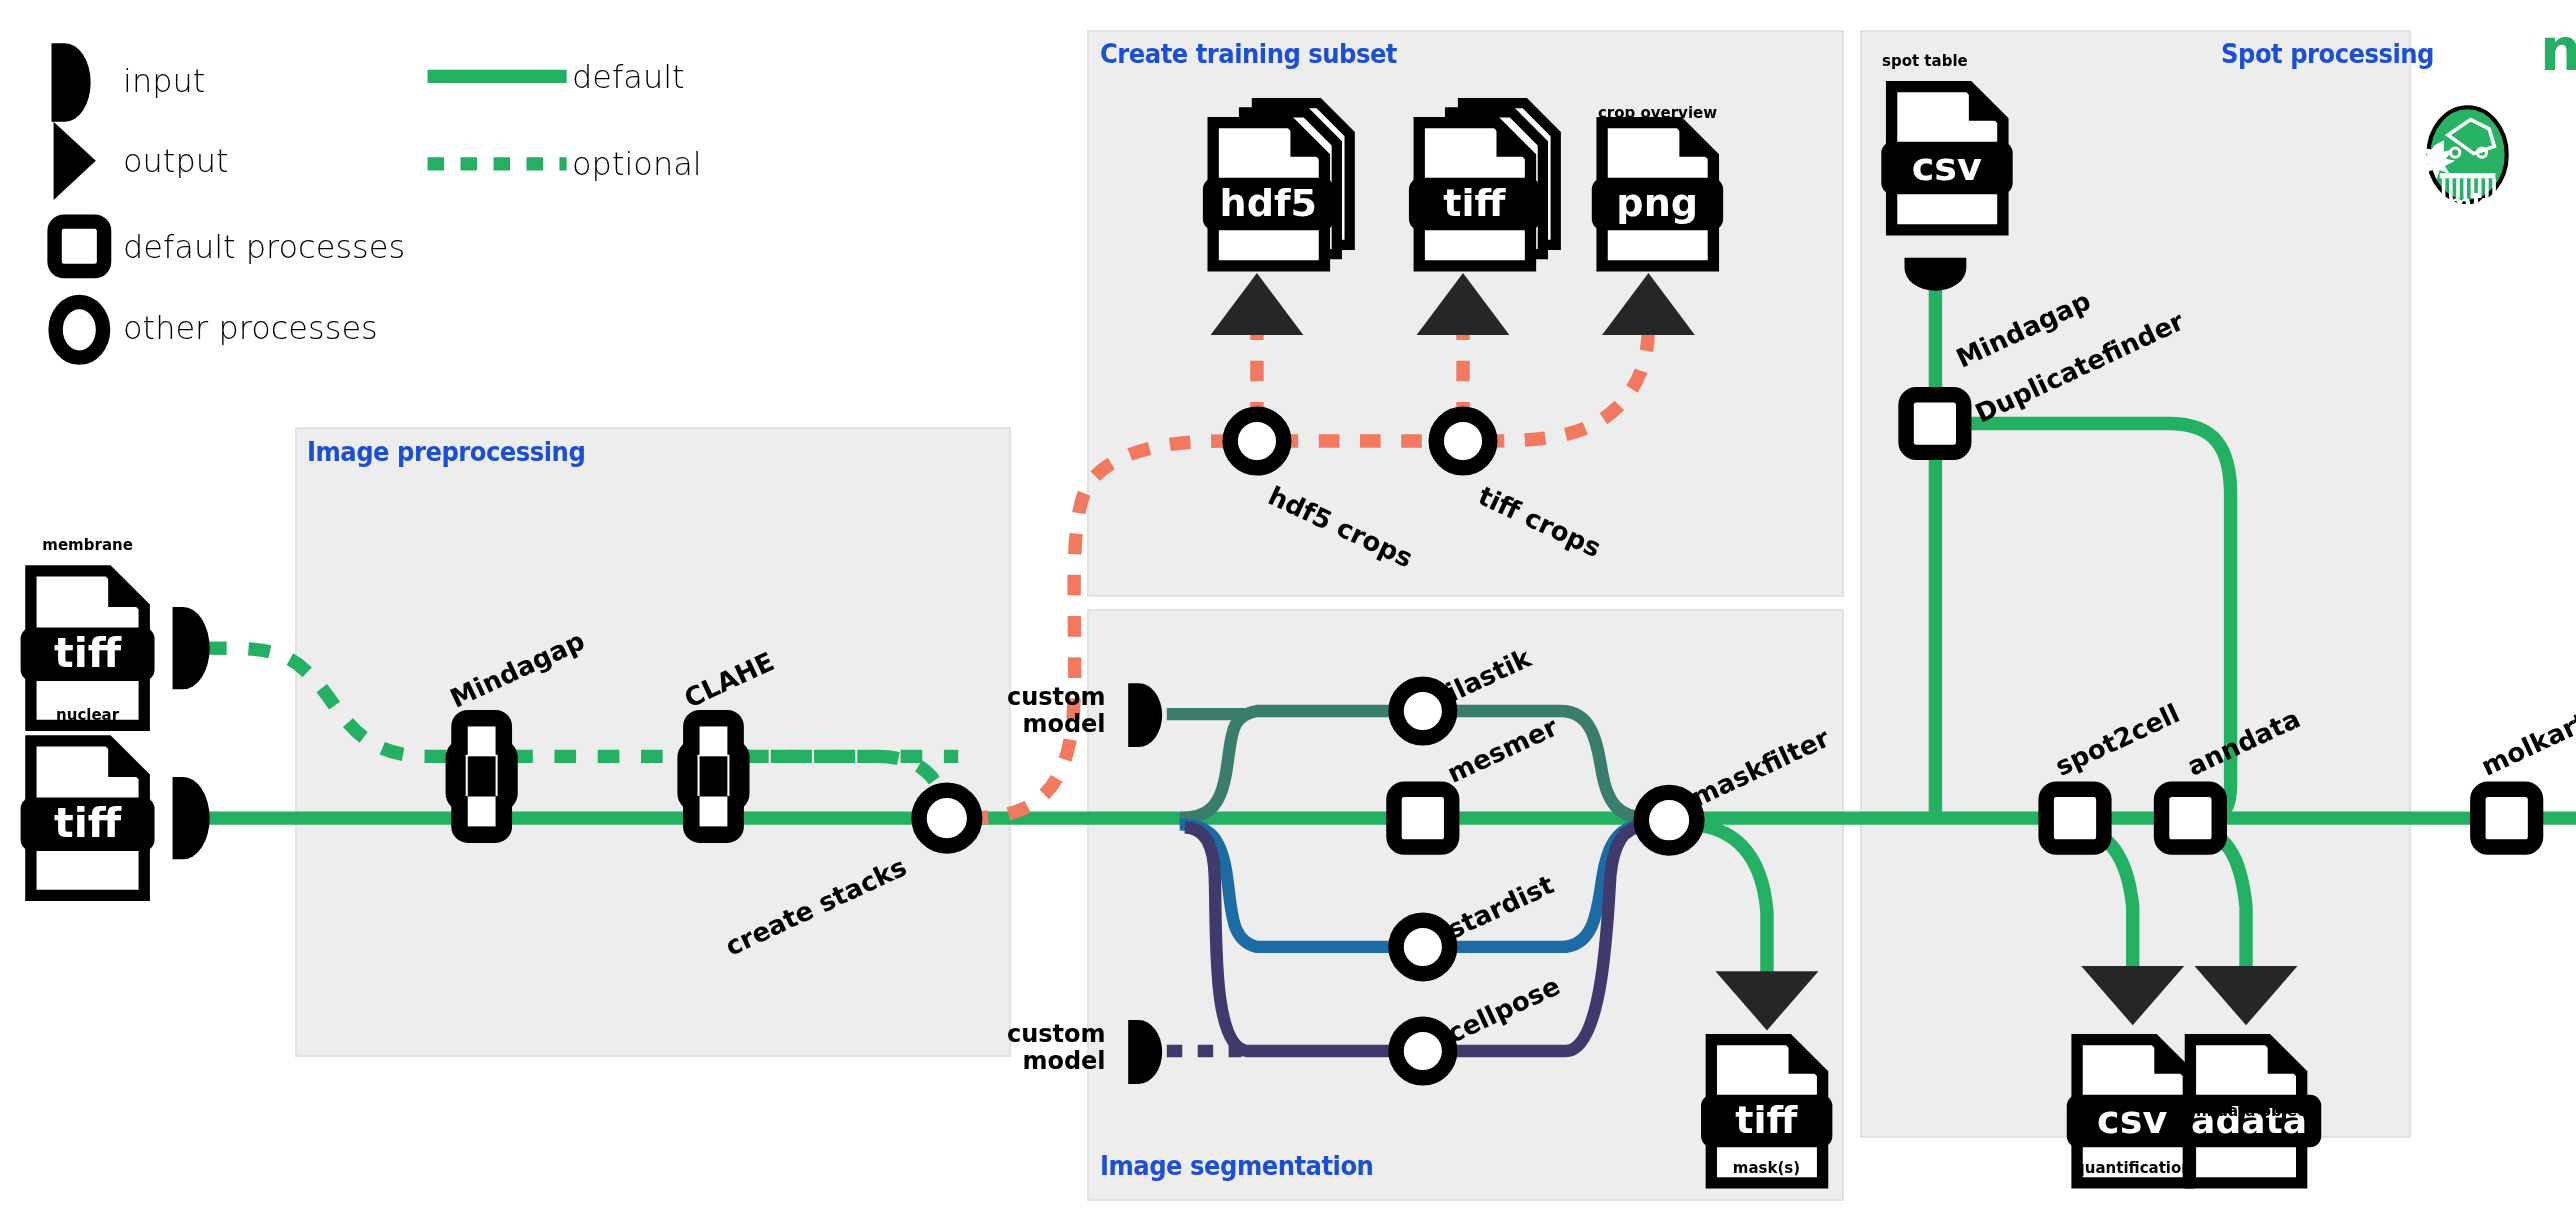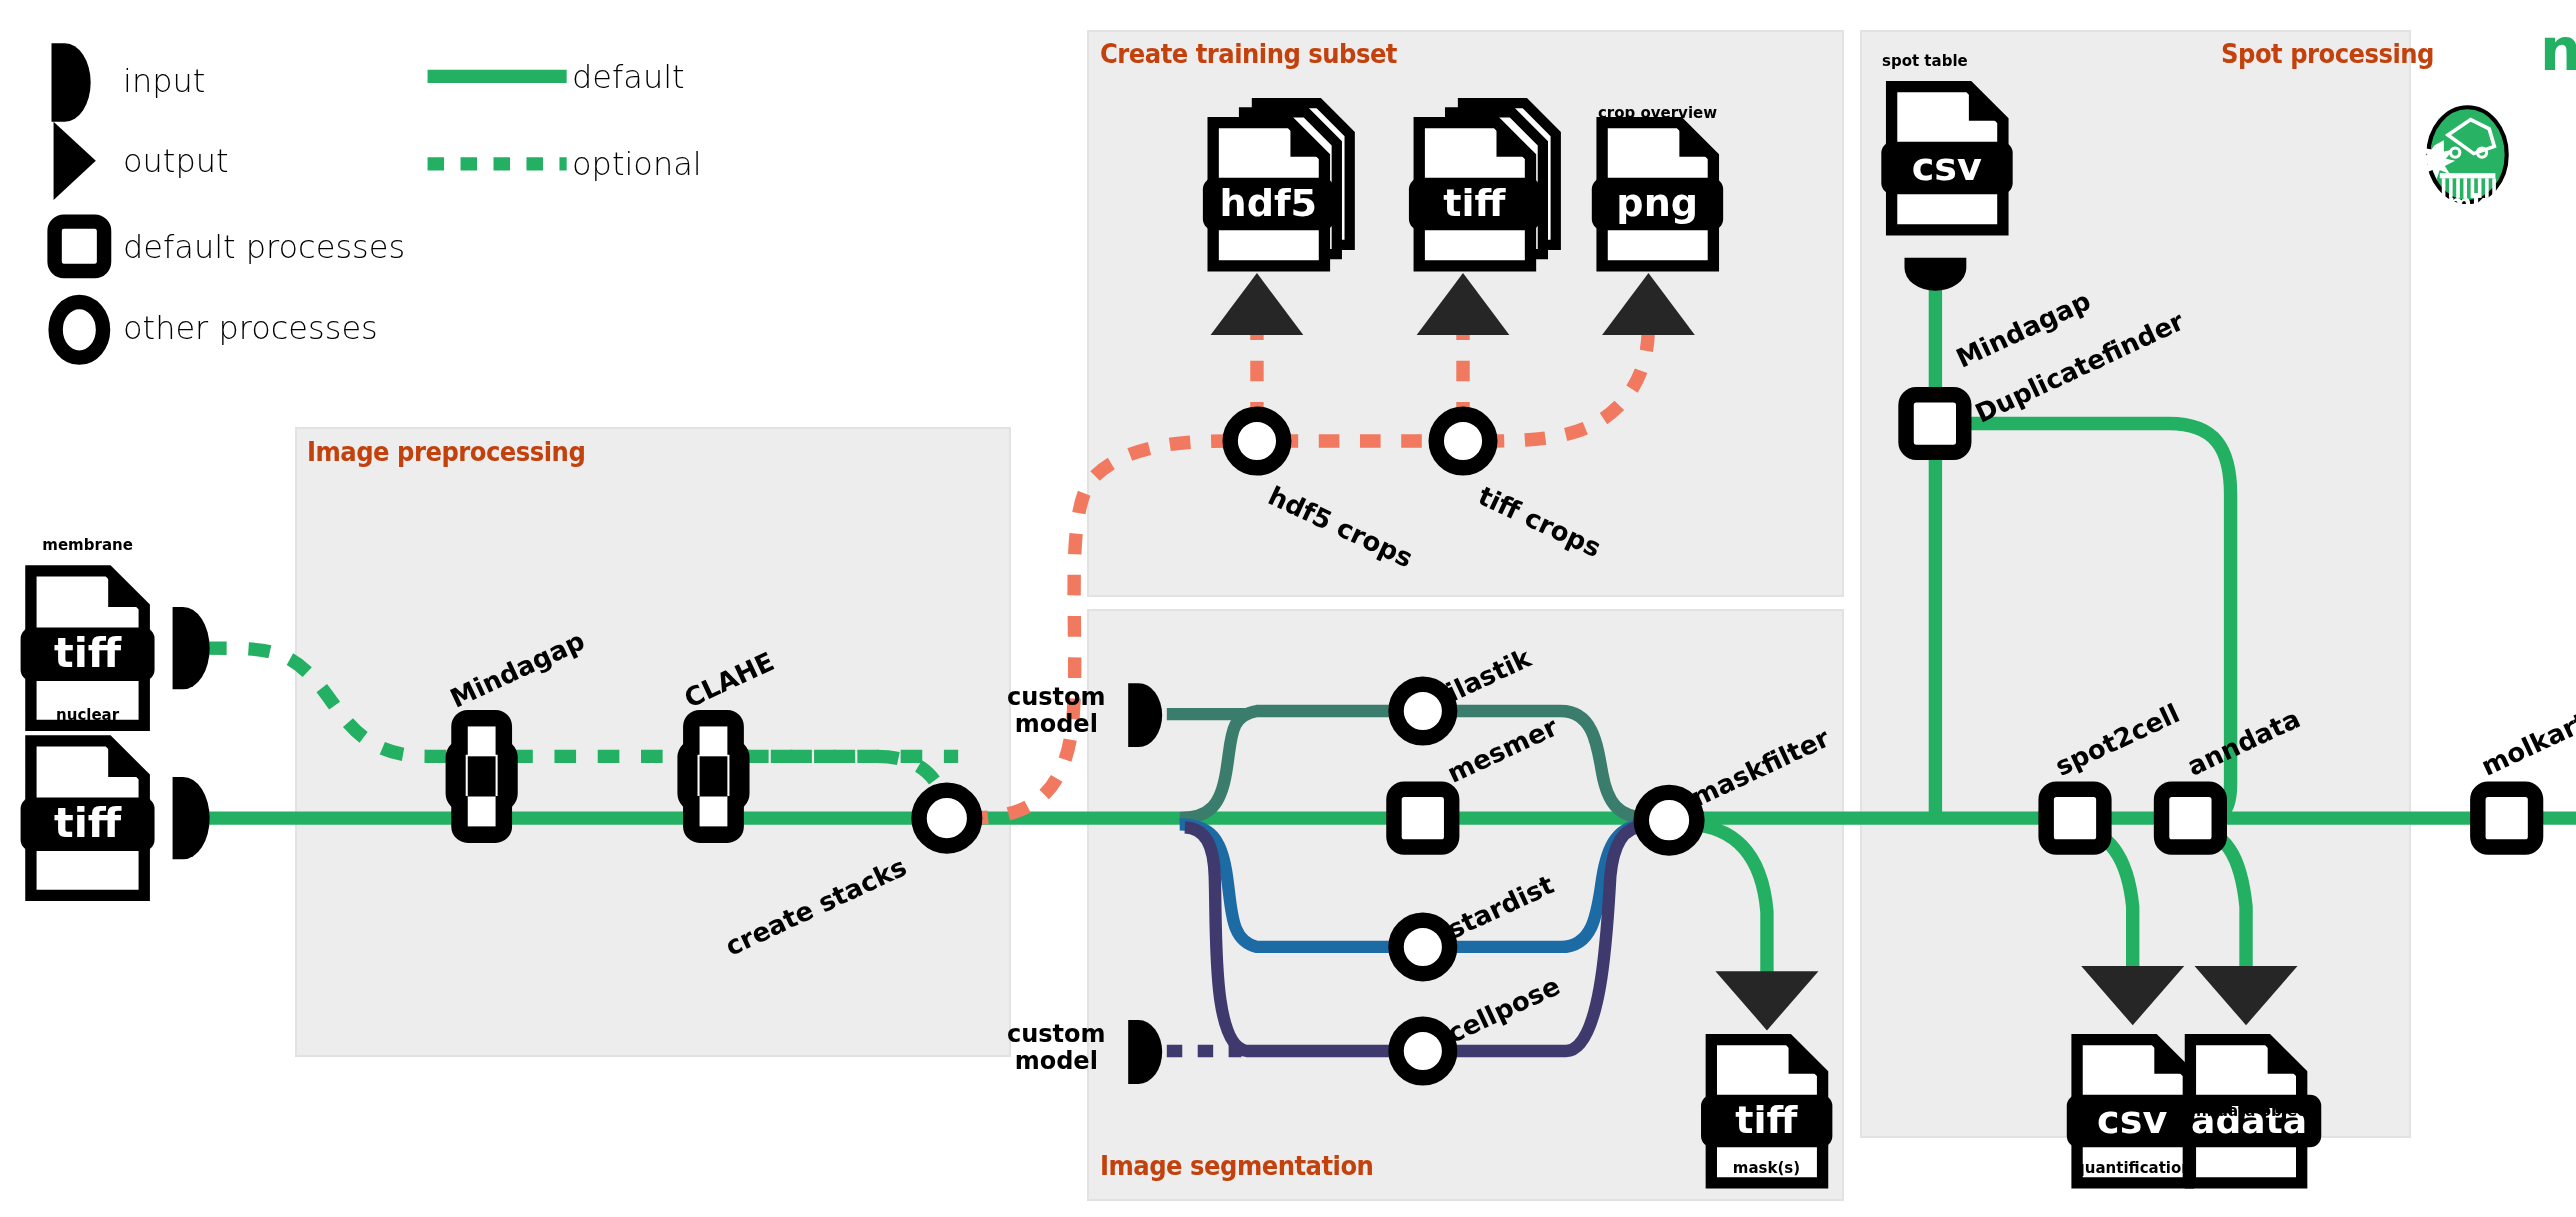--- a/index.html
+++ b/index.html
@@ -1,31 +1,31 @@
 <!DOCTYPE html>
 <html style="font-size:8.2px"><head>
 <meta charset="utf-8">
 <style>
   html,body{margin:0;padding:0;background:#ffffff;}
   body{width:2891px;height:1218px;position:relative;overflow:hidden;
        font-family:"DejaVu Sans","Liberation Sans",sans-serif;}
   #root{position:absolute;inset:0;width:2891px;height:1218px;}
   svg.layer{position:absolute;left:0;top:0;width:2891px;height:1218px;overflow:visible;}
   .panel{position:absolute;background:#ededed;border:2.1px solid #e2e2e2;box-sizing:border-box;}
-  .panel-title{position:absolute;font-weight:bold;font-size:27px;color:#c2410c;
+  .panel-title{position:absolute;font-weight:bold;font-size:27px;color:#1d4ed8;
                font-family:"DejaVu Sans Condensed","Liberation Sans",sans-serif;
                letter-spacing:-0.5px;white-space:nowrap;}
   .legend-label{position:absolute;font-size:32px;color:#000;white-space:nowrap;
                 font-family:"DejaVu Sans","Liberation Sans",sans-serif;font-weight:300;}
   .proc-label{position:absolute;font-weight:bold;font-size:26px;color:#000;white-space:nowrap;
               transform-origin:0 50%;font-family:"DejaVu Sans","Liberation Sans",sans-serif;}
   .file-cap{position:absolute;font-weight:bold;font-size:15px;color:#000;white-space:nowrap;
             text-align:center;font-family:"DejaVu Sans","Liberation Sans",sans-serif;}
   .cm-label{position:absolute;font-weight:bold;font-size:24px;color:#000;line-height:1.12;
-            text-align:center;white-space:pre-line;
+            text-align:right;white-space:pre-line;
             font-family:"DejaVu Sans","Liberation Sans",sans-serif;}
   .logo{position:absolute;}
   .logo-row{display:flex;align-items:center;white-space:nowrap;}
   .logo-t1{font-size:58px;font-weight:bold;letter-spacing:-1.5px;
            font-family:"DejaVu Sans","Liberation Sans",sans-serif;}
 </style>
 </head>
 <body>
 
 <div id="root">

